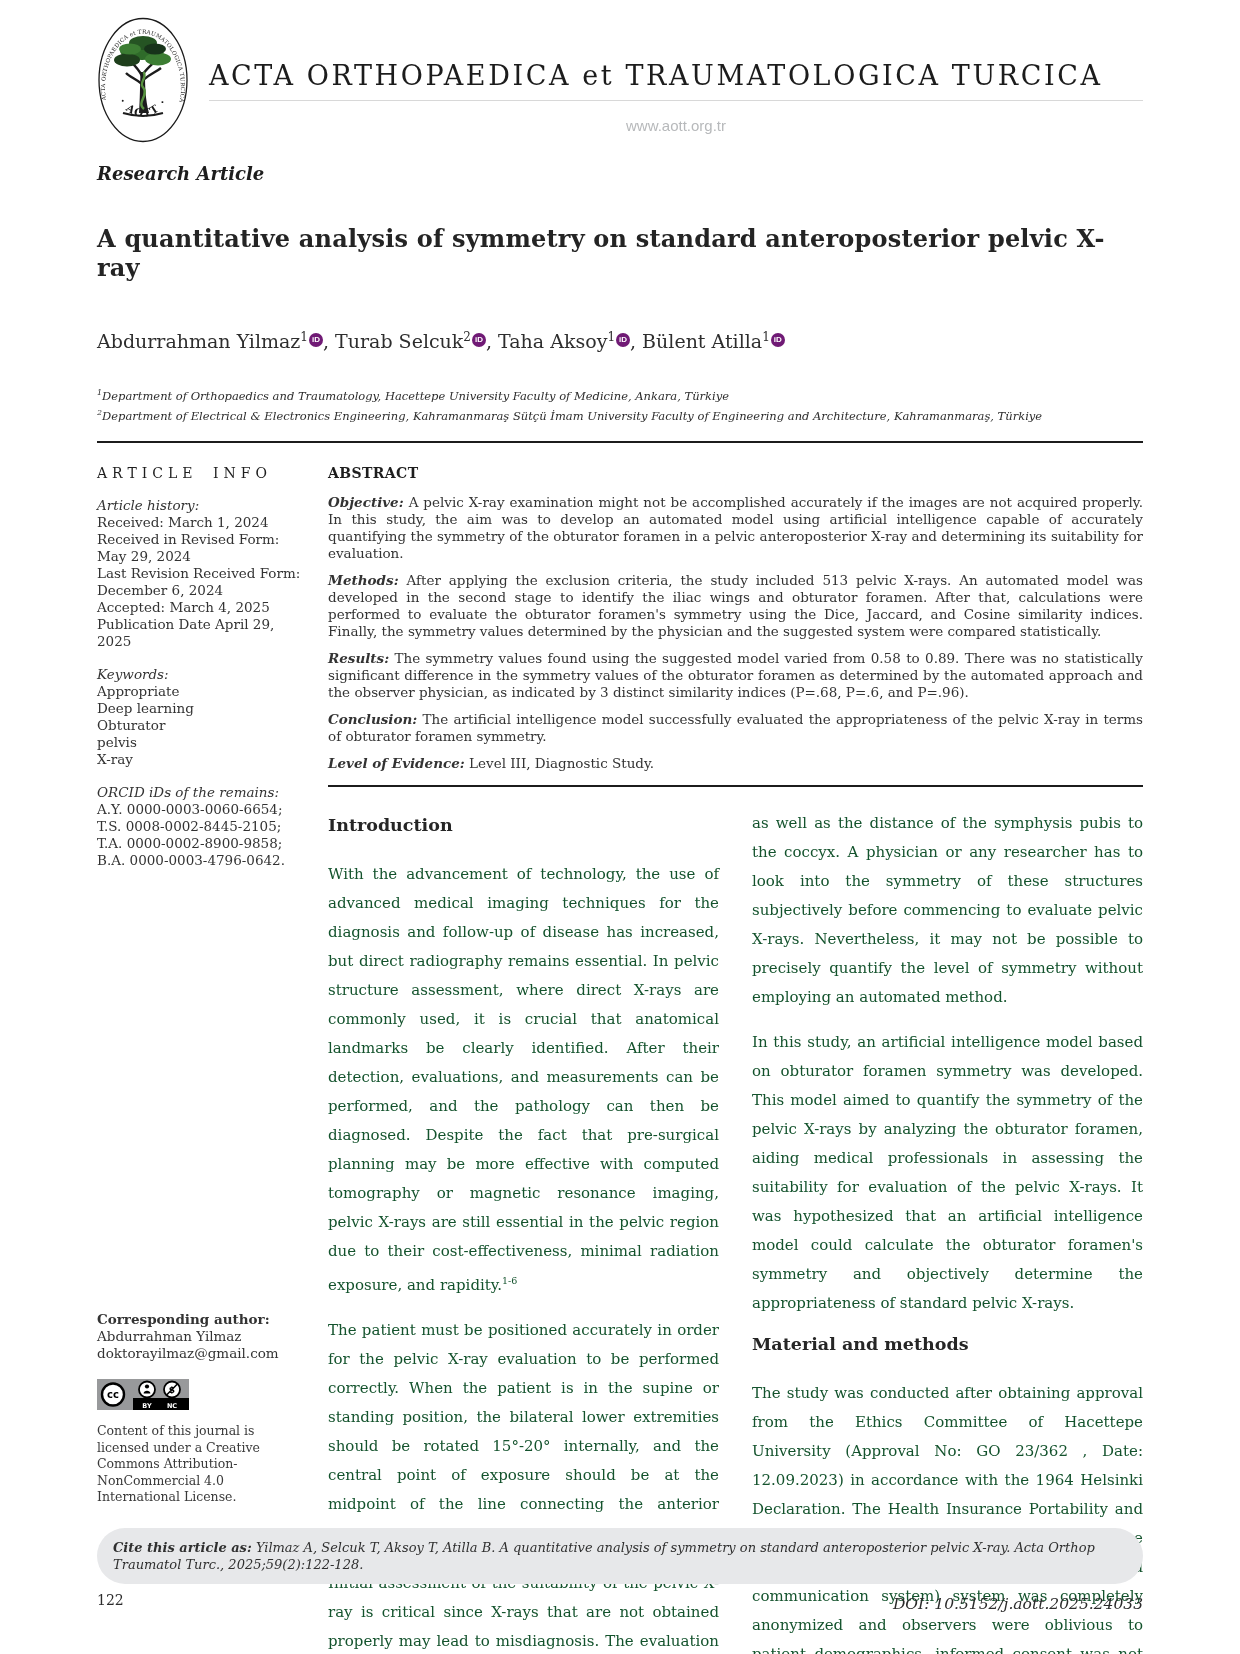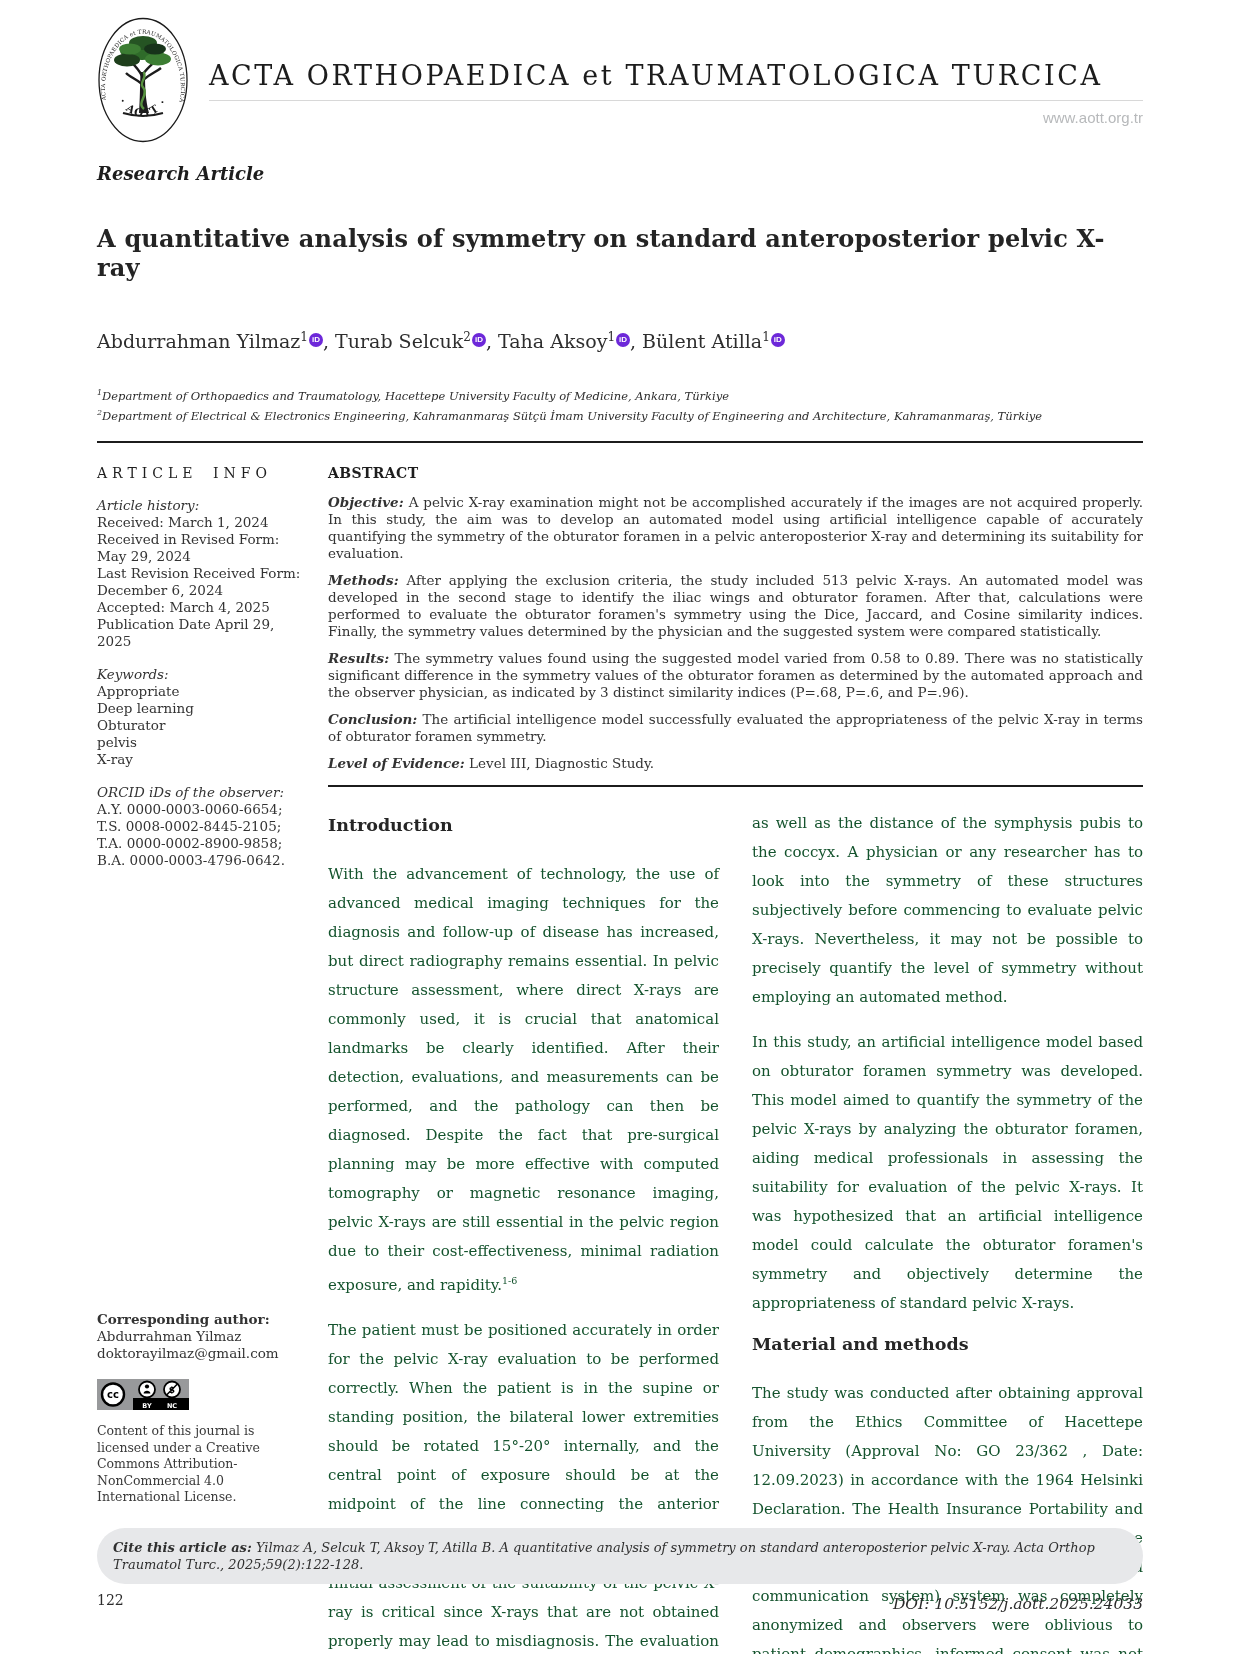--- a/index.html
+++ b/index.html
@@ -9,27 +9,27 @@
     background:#fff; overflow:hidden; box-sizing:border-box;
     padding:16px 97px 0 97px;
     font-family:"DejaVu Serif","Liberation Serif",serif; color:#3a3a3a;
   }
   
   .masthead { display:flex; align-items:flex-start; height:132px; }
   .logo-svg { width:92px; height:128px; flex:none; }
   .mast-right { flex:1; margin-left:20px; min-width:0; }
   .journal-title { margin-top:44px; font-size:27px; letter-spacing:2.6px; color:#1c1c1c; white-space:nowrap; }
   .mast-rule { border:none; border-top:1px solid #d8d8d8; margin:9px 0 0 0; }
-  .site-url { text-align:right; font-family:"Liberation Sans","DejaVu Sans",sans-serif; font-size:15px; color:#b7b9bb; margin-top:8px; }
+  .site-url { text-align:center; font-family:"Liberation Sans","DejaVu Sans",sans-serif; font-size:15px; color:#b7b9bb; margin-top:16px; }
   .research-article { margin-top:15px; font-size:18px; font-weight:bold; font-style:italic; color:#1d1d1d; }
   
   .paper-title { margin-top:40px; font-size:24px; font-weight:bold; color:#242424; letter-spacing:0.2px; }
   .authors { margin-top:48px; font-size:19px; color:#2e2e2e; }
   .authors sup { font-size:12px; }
-  .orcid { display:inline-block; width:14px; height:14px; border-radius:50%; background:#6d28d9; color:#fff;
+  .orcid { display:inline-block; width:14px; height:14px; border-radius:50%; background:#701a75; color:#fff;
            font-family:"Liberation Sans",sans-serif; font-weight:bold; font-size:8px; line-height:14px;
            text-align:center; vertical-align:6px; margin-left:1px; }
   .affils { margin-top:33px; font-style:italic; font-size:11.5px; color:#2c2c2c; line-height:15.5px; }
   .affils sup { font-size:8px; }
   .rule-thick { border:none; border-top:2px solid #1c1c1c; margin:17px 0 0 0; }
   
   .content-grid { display:grid; grid-template-columns:208px 1fr; column-gap:23px; margin-top:22px; }
   .side-heading { font-size:14px; letter-spacing:5px; color:#1e1e1e; word-spacing:6px; }
   .abs-heading { font-size:14px; font-weight:bold; color:#1e1e1e; letter-spacing:0.4px; }
   .side-block { font-size:13.5px; line-height:17px; margin-top:16px; color:#333; }
@@ -124,21 +124,21 @@
         <div class="side-label">Keywords:</div>
         <div>
             <div>Appropriate</div>
             <div>Deep learning</div>
             <div>Obturator</div>
             <div>pelvis</div>
             <div>X-ray</div>
           </div>
       </div>
       <div class="side-block">
-        <div class="side-label">ORCID iDs of the observer:</div>
+        <div class="side-label">ORCID iDs of the remains:</div>
         <div>
             <div>A.Y. 0000-0003-0060-6654;</div>
             <div>T.S. 0008-0002-8445-2105;</div>
             <div>T.A. 0000-0002-8900-9858;</div>
             <div>B.A. 0000-0003-4796-0642.</div>
           </div>
       </div>
     </aside>
 
     <main>

